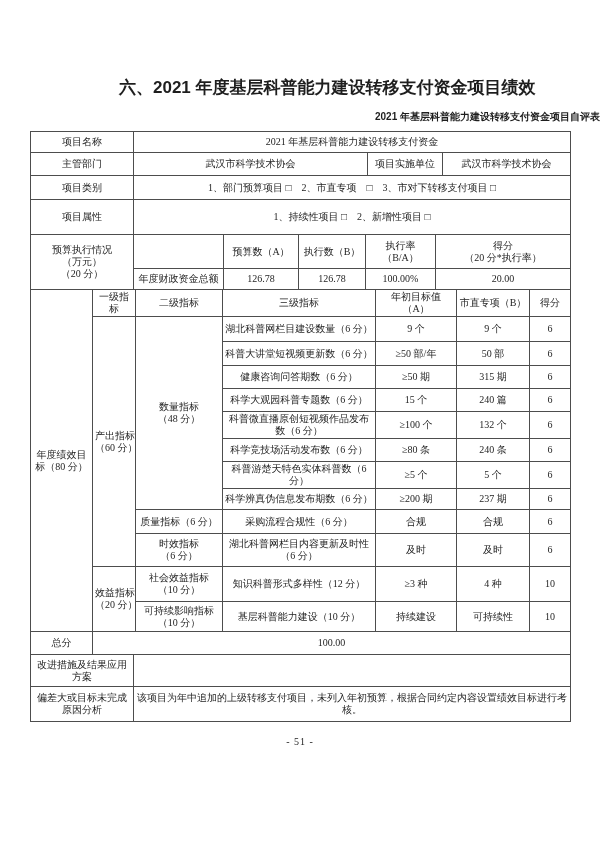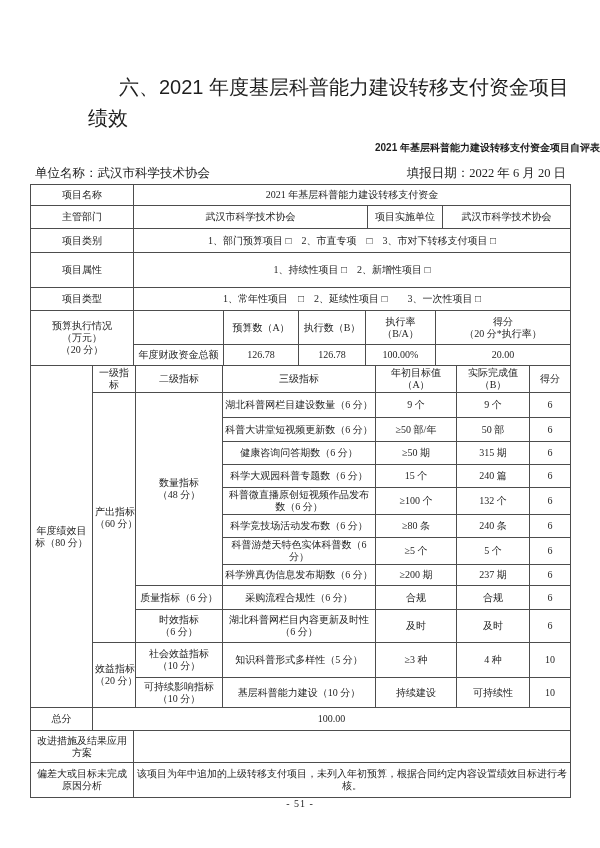--- a/index.html
+++ b/index.html
@@ -6,21 +6,21 @@
   body {
     width:600px; height:848px; background:#ffffff;
     font-family:"Liberation Serif","DejaVu Serif",serif;
     color:#1e1e1e;
   }
   .sheet { position:relative; width:600px; height:848px; overflow:hidden; background:#ffffff; }
 
   .heading {
     margin:72px 30px 0 88px;
     font-family:"Liberation Sans","DejaVu Sans",sans-serif;
-    font-weight:normal; font-size:20px; line-height:31px;
+    font-weight:bold; font-size:17px; line-height:31px;
   }
   .heading .indent { text-indent:31px; }
 
   .table-title {
     margin-top:3px; text-align:right;
     font-family:"Liberation Sans","DejaVu Sans",sans-serif;
     font-weight:bold; font-size:10px; line-height:22px;
   }
 
   .meta-row {
@@ -41,37 +41,33 @@
     font-size:10px; line-height:12px;
     padding:1px 2px;
     overflow:hidden;
   }
   .cline { white-space:nowrap; }
   .name-col { font-size:9.5px; line-height:11px; }
   .hdr-small { font-size:9.5px; padding:1px 0; }
   .grp { font-size:9.5px; padding:1px 0; }
   .left-text { text-align:left; padding:2px 5px; line-height:14px; }
   .total-value { padding-left:112px; }
-  .page-num { text-align:center; font-size:10px; letter-spacing:1px; }
+  .page-num { margin-top:14px; text-align:center; font-size:10px; letter-spacing:1px; }
 </style>
 </head>
 <body>
 
 <div class="sheet">
 
   <div class="heading">
     <div class="indent">六、2021 年度基层科普能力建设转移支付资金项目绩效</div>
   </div>
 
   <div class="table-title">2021 年基层科普能力建设转移支付资金项目自评表</div>
 
-  <div class="meta-row">
-    <span>单位名称：武汉市科学技术协会</span>
-    <span>填报日期：2022 年 6 月 20 日</span>
-  </div>
 
   <table class="tbl first">
     <colgroup>
         <col style="width:103px">
         <col style="width:234px">
         <col style="width:75px">
         <col style="width:128px">
       </colgroup>
     <tbody>
         <tr style="height:21px">
@@ -84,24 +80,20 @@
       <td>项目实施单位</td>
       <td>武汉市科学技术协会</td>
     </tr>
     <tr style="height:24px">
       <td>项目类别</td>
       <td colspan="3">1、部门预算项目 □　2、市直专项　□　3、市对下转移支付项目 □</td>
     </tr>
     <tr style="height:35px">
       <td>项目属性</td>
       <td colspan="3">1、持续性项目 □　2、新增性项目 □</td>
-    </tr>
-    <tr style="height:23px">
-      <td>项目类型</td>
-      <td colspan="3">1、常年性项目　□　2、延续性项目 □　　3、一次性项目 □</td>
     </tr>
   </tbody>
     </table>
 
   <table class="tbl">
     <colgroup>
         <col style="width:103px">
         <col style="width:90px">
         <col style="width:75px">
         <col style="width:67px">
@@ -144,21 +136,21 @@
         <col style="width:73px">
         <col style="width:41px">
       </colgroup>
     <tbody>
         <tr style="height:25px">
       <td rowspan="13">年度绩效目标（80 分）</td>
       <td class="hdr-small">一级指标</td>
       <td>二级指标</td>
       <td>三级指标</td>
       <td class="hdr-small">年初目标值（A）</td>
-      <td class="hdr-small">实际完成值（B）</td>
+      <td class="hdr-small">市直专项（B）</td>
       <td>得分</td>
     </tr>
     <tr style="height:25px">
       <td rowspan="10" class="grp">
         <div class="cline">产出指标</div>
         <div class="cline">（60 分）</div>
       </td>
       <td rowspan="8" class="grp">
         <div class="cline">数量指标</div>
         <div class="cline">（48 分）</div>
@@ -229,21 +221,21 @@
     </tr>
     <tr style="height:35px">
       <td rowspan="2" class="grp">
         <div class="cline">效益指标</div>
         <div class="cline">（20 分）</div>
       </td>
       <td class="grp">
         <div class="cline">社会效益指标</div>
         <div class="cline">（10 分）</div>
       </td>
-      <td class="name-col">知识科普形式多样性（5 分）</td>
+      <td class="name-col">知识科普形式多样性（12 分）</td>
       <td>≥3 种</td>
       <td>4 种</td>
       <td>10</td>
     </tr>
     <tr style="height:30px">
       <td class="grp">
         <div class="cline">可持续影响指标</div>
         <div class="cline">（10 分）</div>
       </td>
       <td class="name-col">基层科普能力建设（10 分）</td>

